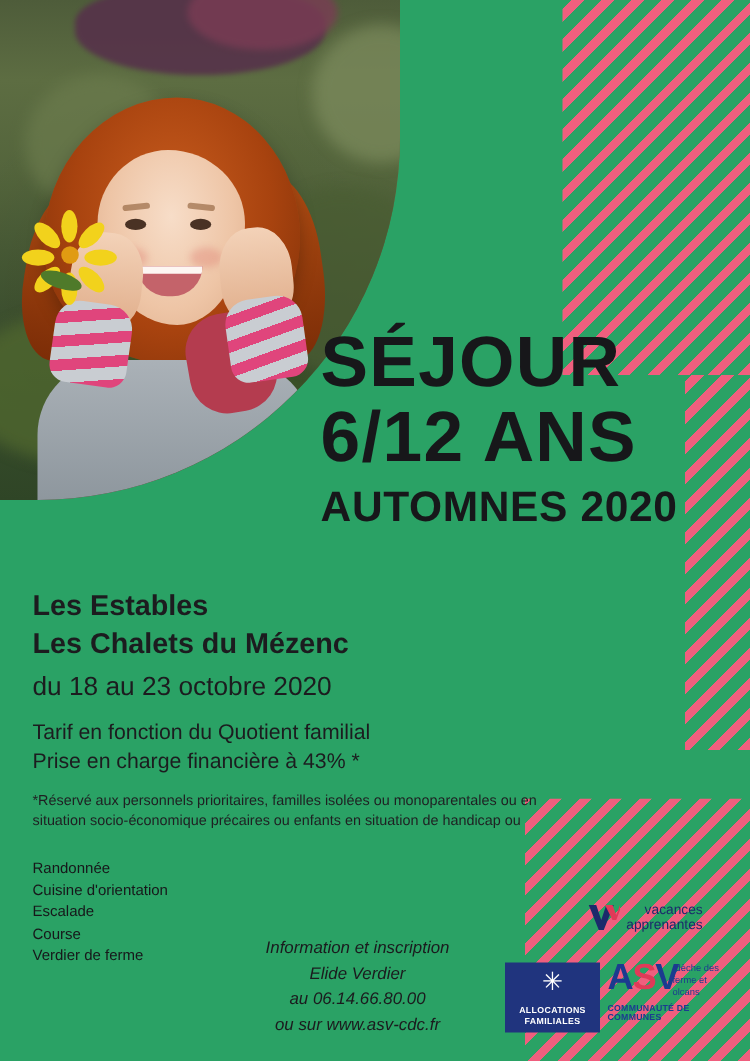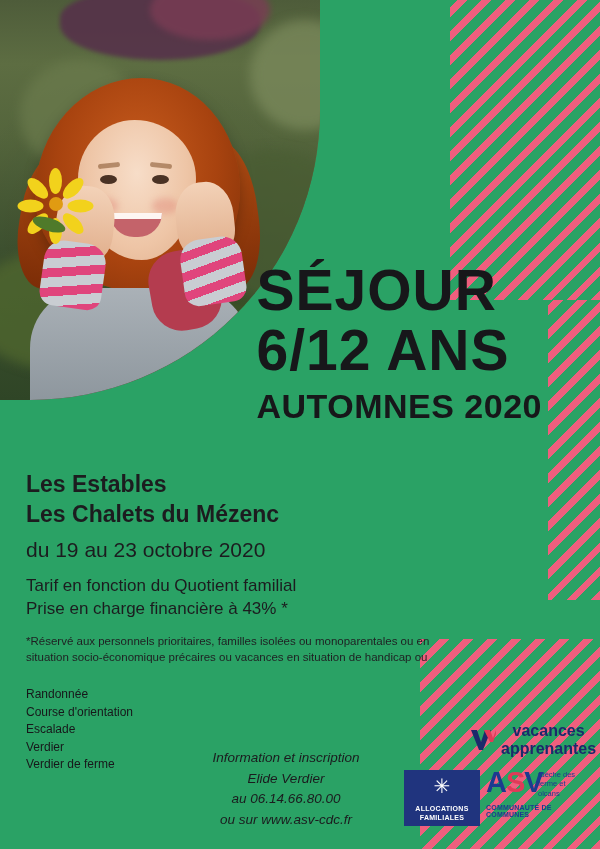--- a/index.html
+++ b/index.html
@@ -346,25 +346,25 @@
     display: flex;
     align-items: center;
     gap: 5px;
   }
   .va-mark {
     width: 26px; height: 24px;
     flex: 0 0 auto;
     position: relative;
   }
   .va-text {
-    font-size: 16px;
+    font-size: 11px;
     line-height: 1.12;
-    font-weight: bold;
+    font-weight: normal;
     color: #1b2a6b;
-    text-align: center;
+    text-align: right;
   }
   .logo-caf {
     position: absolute;
     left: 404px;
     top: 770px;
     width: 76px;
     height: 56px;
     background: #20347e;
     color: #fff;
     display: flex;
@@ -480,33 +480,33 @@
 
   <div class="headline">
     <div class="h-sejour">SÉJOUR</div>
     <div class="h-age">6/12 ANS</div>
     <div class="h-season">AUTOMNES 2020</div>
   </div>
 
   <div class="body-block">
     <div class="place">Les Estables</div>
     <div class="place">Les Chalets du Mézenc</div>
-    <div class="dates">du 19 au 23 octobre 2020</div>
+    <div class="dates">du 18 au 23 octobre 2020</div>
     <div class="tarif">Tarif en fonction du Quotient familial</div>
     <div class="tarif" style="margin-top:0">Prise en charge financière à 43% *</div>
     <div class="legal">*Réservé aux personnels prioritaires, familles isolées ou monoparentales ou en</div>
-    <div class="legal" style="margin-top:0">situation socio-économique précaires ou vacances en situation de handicap ou</div>
+    <div class="legal" style="margin-top:0">situation socio-économique précaires ou enfants en situation de handicap ou</div>
   </div>
 
 
   <div class="activities">
     <div>Randonnée</div>
-    <div>Course d'orientation</div>
+    <div>Cuisine d'orientation</div>
     <div>Escalade</div>
-    <div>Verdier</div>
+    <div>Course</div>
     <div>Verdier de ferme</div>
   </div>
 
   <div class="contact">
     <div>Information et inscription</div>
     <div>Elide Verdier</div>
     <div>au 06.14.66.80.00</div>
     <div>ou sur www.asv-cdc.fr</div>
   </div>
 

